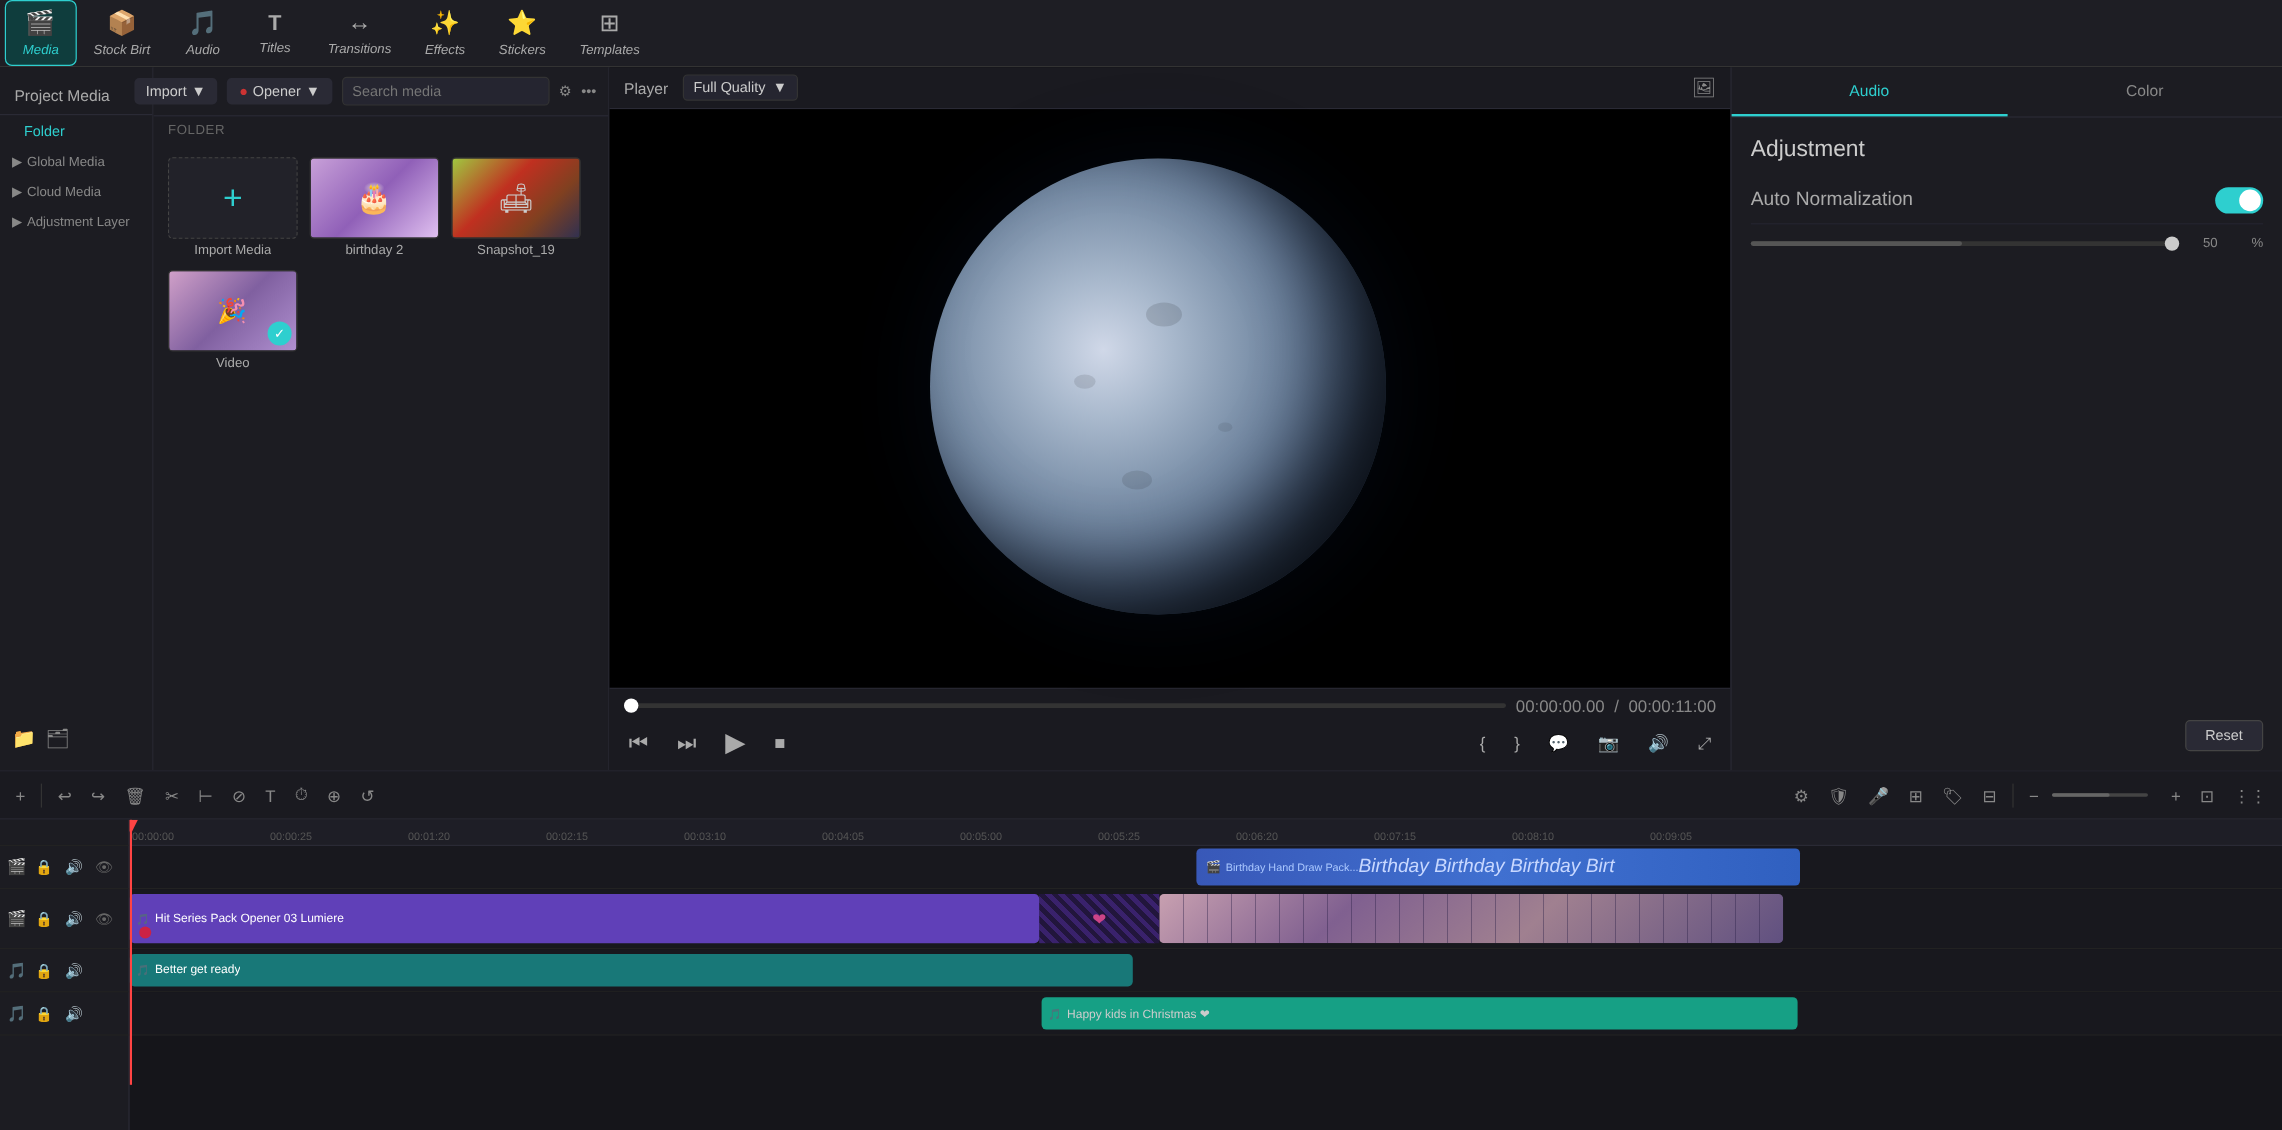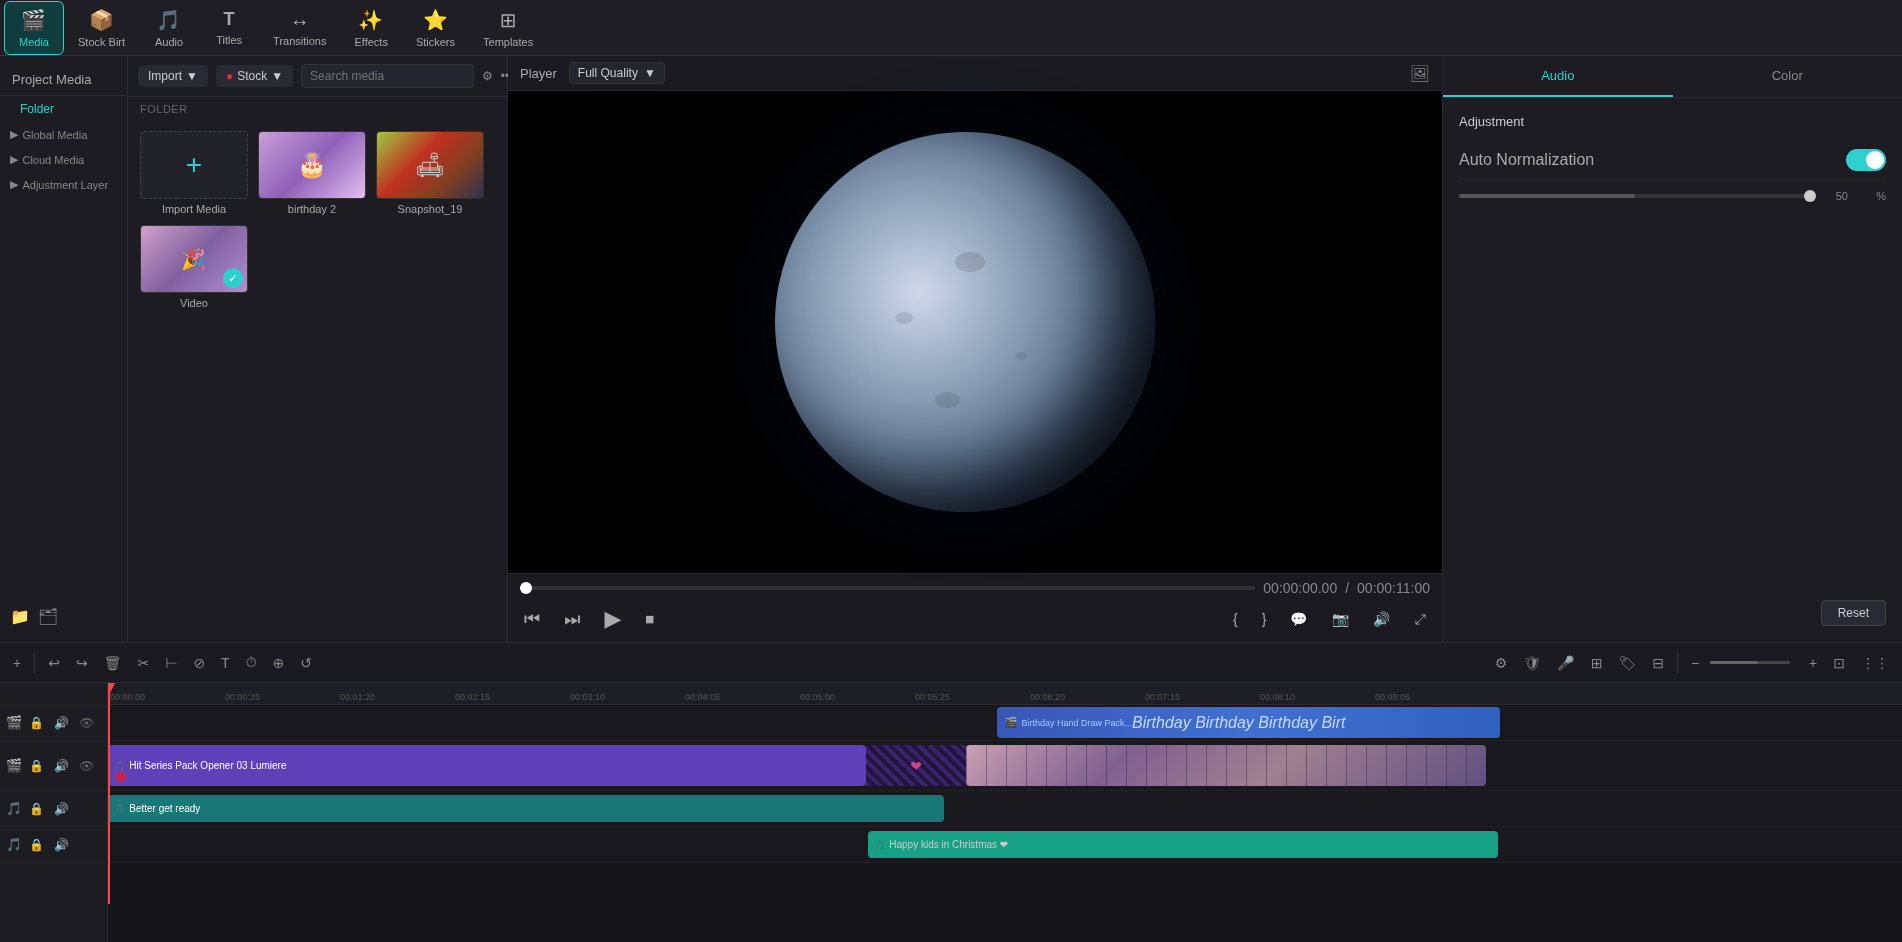--- a/index.html
+++ b/index.html
@@ -3,36 +3,36 @@
   <meta charset="utf-8">
   <style>
     * { box-sizing: border-box; margin: 0; padding: 0; }
     body { background: #1a1a1f; color: #ccc; font-family: 'Segoe UI', Arial, sans-serif; font-size: 12px; width: 1902px; height: 942px; overflow: hidden; display: flex; flex-direction: column; }
 
     
     .top-nav { display: flex; align-items: center; background: #1e1e24; border-bottom: 1px solid #333; height: 56px; padding: 0 4px; flex-shrink: 0; }
     .nav-item { display: flex; flex-direction: column; align-items: center; justify-content: center; padding: 6px 14px; cursor: pointer; border-radius: 6px; color: #aaa; gap: 4px; min-width: 60px; }
     .nav-item.active { background: #0f3d3d; color: #2ecfcf; border: 1.5px solid #2ecfcf; }
     .nav-item .nav-icon { font-size: 20px; }
-    .nav-item .nav-label { font-size: 11px; }
+    .nav-item .nav-label { font-size: 11px; font-style: italic; }
 
     
     .main-body { display: flex; flex: 1; overflow: hidden; }
 
     
     .left-sidebar { width: 128px; background: #1c1c22; border-right: 1px solid #2a2a35; display: flex; flex-direction: column; padding: 8px 0; flex-shrink: 0; }
     .sidebar-section-header { display: flex; align-items: center; padding: 6px 10px; font-size: 11px; color: #888; cursor: pointer; }
     .sidebar-item { padding: 5px 14px; font-size: 12px; color: #aaa; cursor: pointer; border-radius: 4px; margin: 1px 6px; }
     .sidebar-item.active { color: #2ecfcf; }
     .sidebar-bottom { margin-top: auto; display: flex; padding: 8px 10px; gap: 8px; }
     .sidebar-bottom-btn { color: #888; cursor: pointer; font-size: 16px; }
 
     
     .media-panel { width: 380px; background: #1c1c22; border-right: 1px solid #2a2a35; display: flex; flex-direction: column; flex-shrink: 0; }
-    .media-panel-header { display: flex; align-items: center; padding: 8px 10px; gap: 8px; border-bottom: 1px solid #2a2a35; }
+    .media-panel-header { display: flex; align-items: center; padding: 8px 10px; gap: 8px; border-bottom: 1px solid #2a2a35; justify-content: flex-end; }
     .import-btn { background: #2a2a35; border: none; color: #ccc; padding: 4px 10px; border-radius: 4px; cursor: pointer; display: flex; align-items: center; gap: 4px; font-size: 12px; }
     .record-btn { background: #2a2a35; border: none; color: #ccc; padding: 4px 10px; border-radius: 4px; cursor: pointer; display: flex; align-items: center; gap: 4px; font-size: 12px; }
     .search-box { flex: 1; background: #252530; border: 1px solid #333; border-radius: 4px; color: #ccc; padding: 4px 8px; font-size: 12px; outline: none; }
     .folder-label { font-size: 11px; color: #666; padding: 6px 12px; text-transform: uppercase; letter-spacing: 0.5px; }
     .media-grid { display: flex; flex-wrap: wrap; gap: 10px; padding: 10px 12px; overflow-y: auto; }
     .media-item { display: flex; flex-direction: column; align-items: center; cursor: pointer; }
     .media-thumb { width: 108px; height: 68px; background: #2a2a35; border-radius: 4px; overflow: hidden; position: relative; display: flex; align-items: center; justify-content: center; border: 1px solid #333; }
     .media-thumb.import { background: #222229; border: 1.5px dashed #444; }
     .media-thumb .plus { font-size: 28px; color: #2ecfcf; }
     .media-name { font-size: 11px; color: #aaa; margin-top: 4px; text-align: center; max-width: 108px; overflow: hidden; text-overflow: ellipsis; white-space: nowrap; }
@@ -53,21 +53,21 @@
     .time-display { font-size: 14px; color: #888; white-space: nowrap; }
     .controls-row { display: flex; align-items: center; justify-content: center; gap: 16px; }
     .ctrl-btn { background: none; border: none; color: #aaa; cursor: pointer; font-size: 18px; display: flex; align-items: center; justify-content: center; padding: 4px; }
 
     
     .right-panel { width: 460px; background: #1c1c22; border-left: 1px solid #2a2a35; display: flex; flex-direction: column; flex-shrink: 0; }
     .right-tabs { display: flex; border-bottom: 1px solid #2a2a35; }
     .right-tab { flex: 1; padding: 12px; text-align: center; cursor: pointer; color: #888; font-size: 13px; border-bottom: 2px solid transparent; }
     .right-tab.active { color: #2ecfcf; border-bottom: 2px solid #2ecfcf; }
     .right-content { flex: 1; padding: 16px; overflow-y: auto; }
-    .panel-section-title { font-size: 13px; color: #ccc; margin-bottom: 12px; font-weight: 500; }
+    .panel-section-title { font-size: 19px; color: #ccc; margin-bottom: 12px; font-weight: 500; }
     .toggle-row { display: flex; align-items: center; justify-content: space-between; padding: 8px 0; border-bottom: 1px solid #252530; }
     .toggle-label { font-size: 16px; color: #aaa; }
     .toggle { width: 40px; height: 22px; background: #2ecfcf; border-radius: 11px; position: relative; cursor: pointer; }
     .toggle-thumb { width: 18px; height: 18px; background: #fff; border-radius: 50%; position: absolute; top: 2px; right: 2px; }
     .slider-row { display: flex; align-items: center; gap: 10px; padding: 10px 0; }
     .slider-track { flex: 1; height: 4px; background: #333; border-radius: 2px; position: relative; }
     .slider-fill { height: 100%; background: #555; border-radius: 2px; width: 50%; }
     .slider-thumb-dot { width: 12px; height: 12px; background: #ccc; border-radius: 50%; position: absolute; top: -4px; right: -6px; }
     .slider-val { font-size: 11px; color: #888; width: 28px; text-align: right; }
     .reset-btn { position: absolute; bottom: 16px; right: 16px; background: #2a2a35; border: 1px solid #444; color: #ccc; padding: 5px 16px; border-radius: 4px; cursor: pointer; font-size: 12px; }
@@ -180,21 +180,21 @@
   </div>
 
   <div class="media-panel">
     <div class="media-panel-header">
       <button class="import-btn">
         <span>Import</span>
         <span>▼</span>
       </button>
       <button class="record-btn">
         <span style="color:#cc3333;">●</span>
-        <span>Stock</span>
+        <span>Opener</span>
         <span>▼</span>
       </button>
       <input class="search-box" type="text" placeholder="Search media" style="">
       <span style="color:#888;cursor:pointer;">⚙</span>
       <span style="color:#888;cursor:pointer;">•••</span>
     </div>
     <div class="folder-label">FOLDER</div>
     <div class="media-grid">
 
       <div class="media-item">

